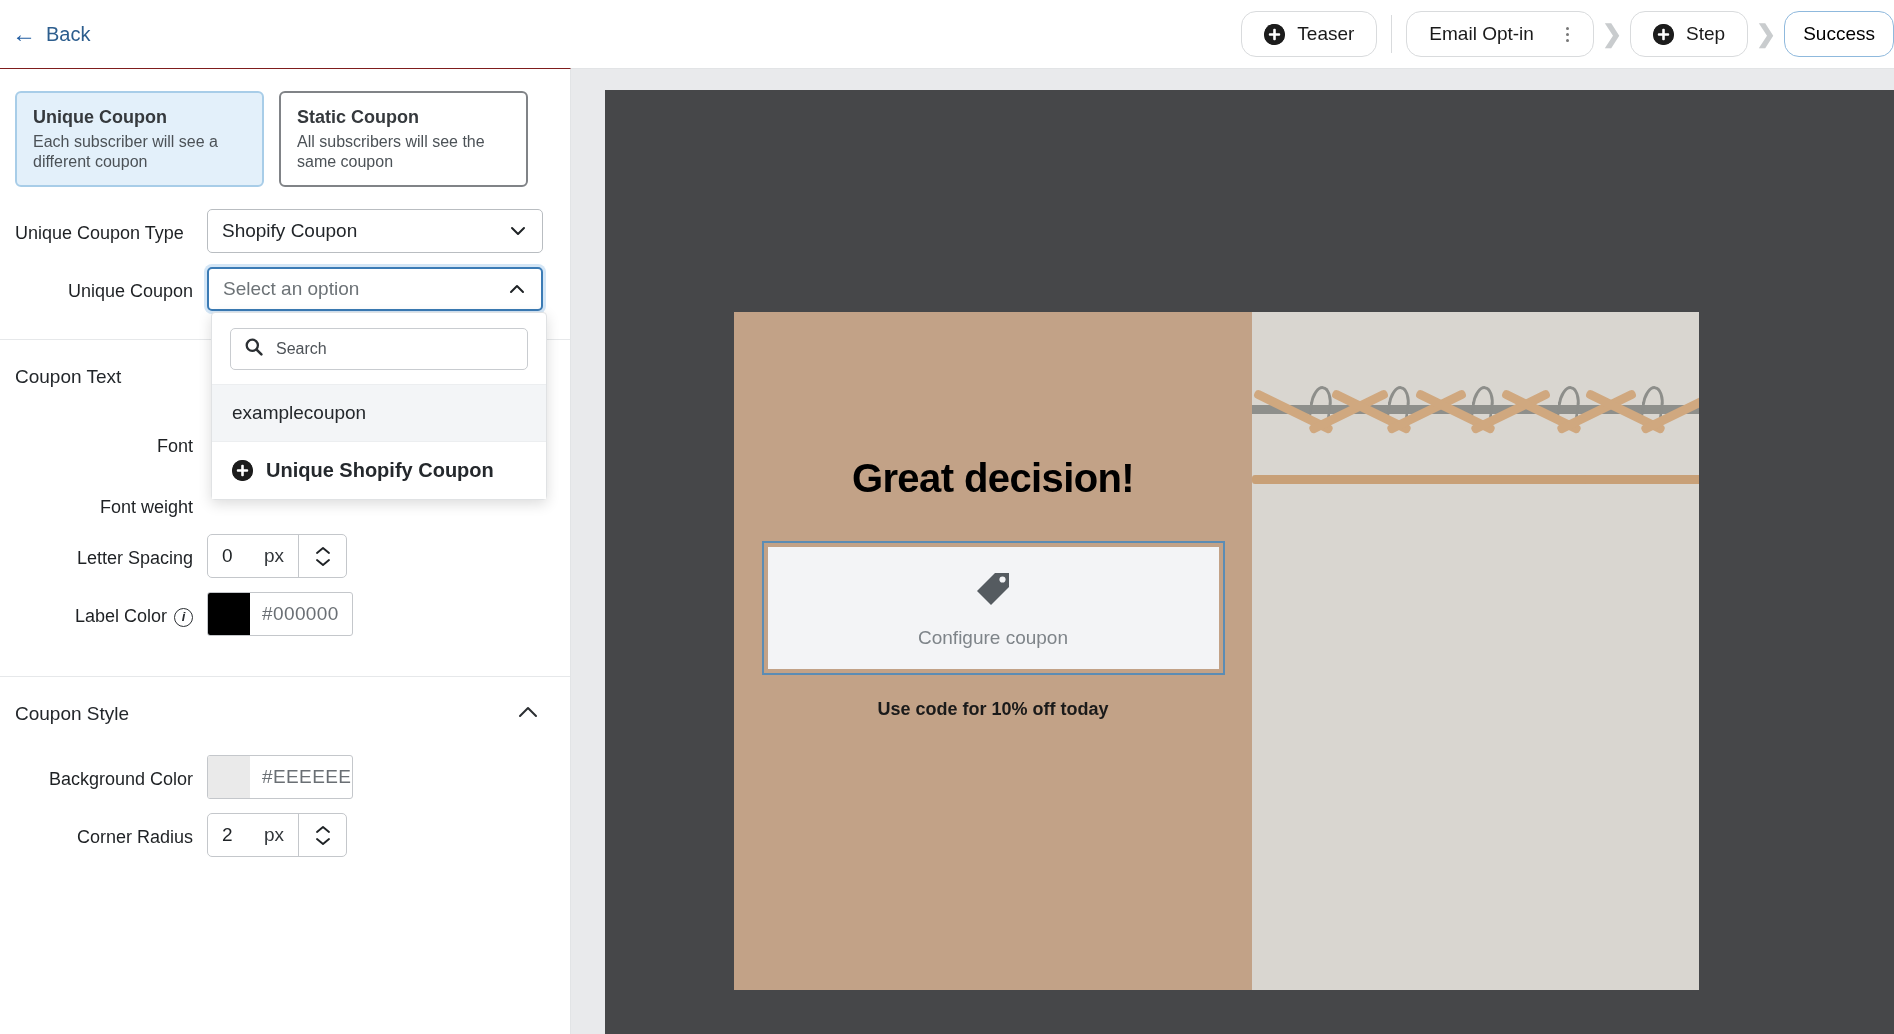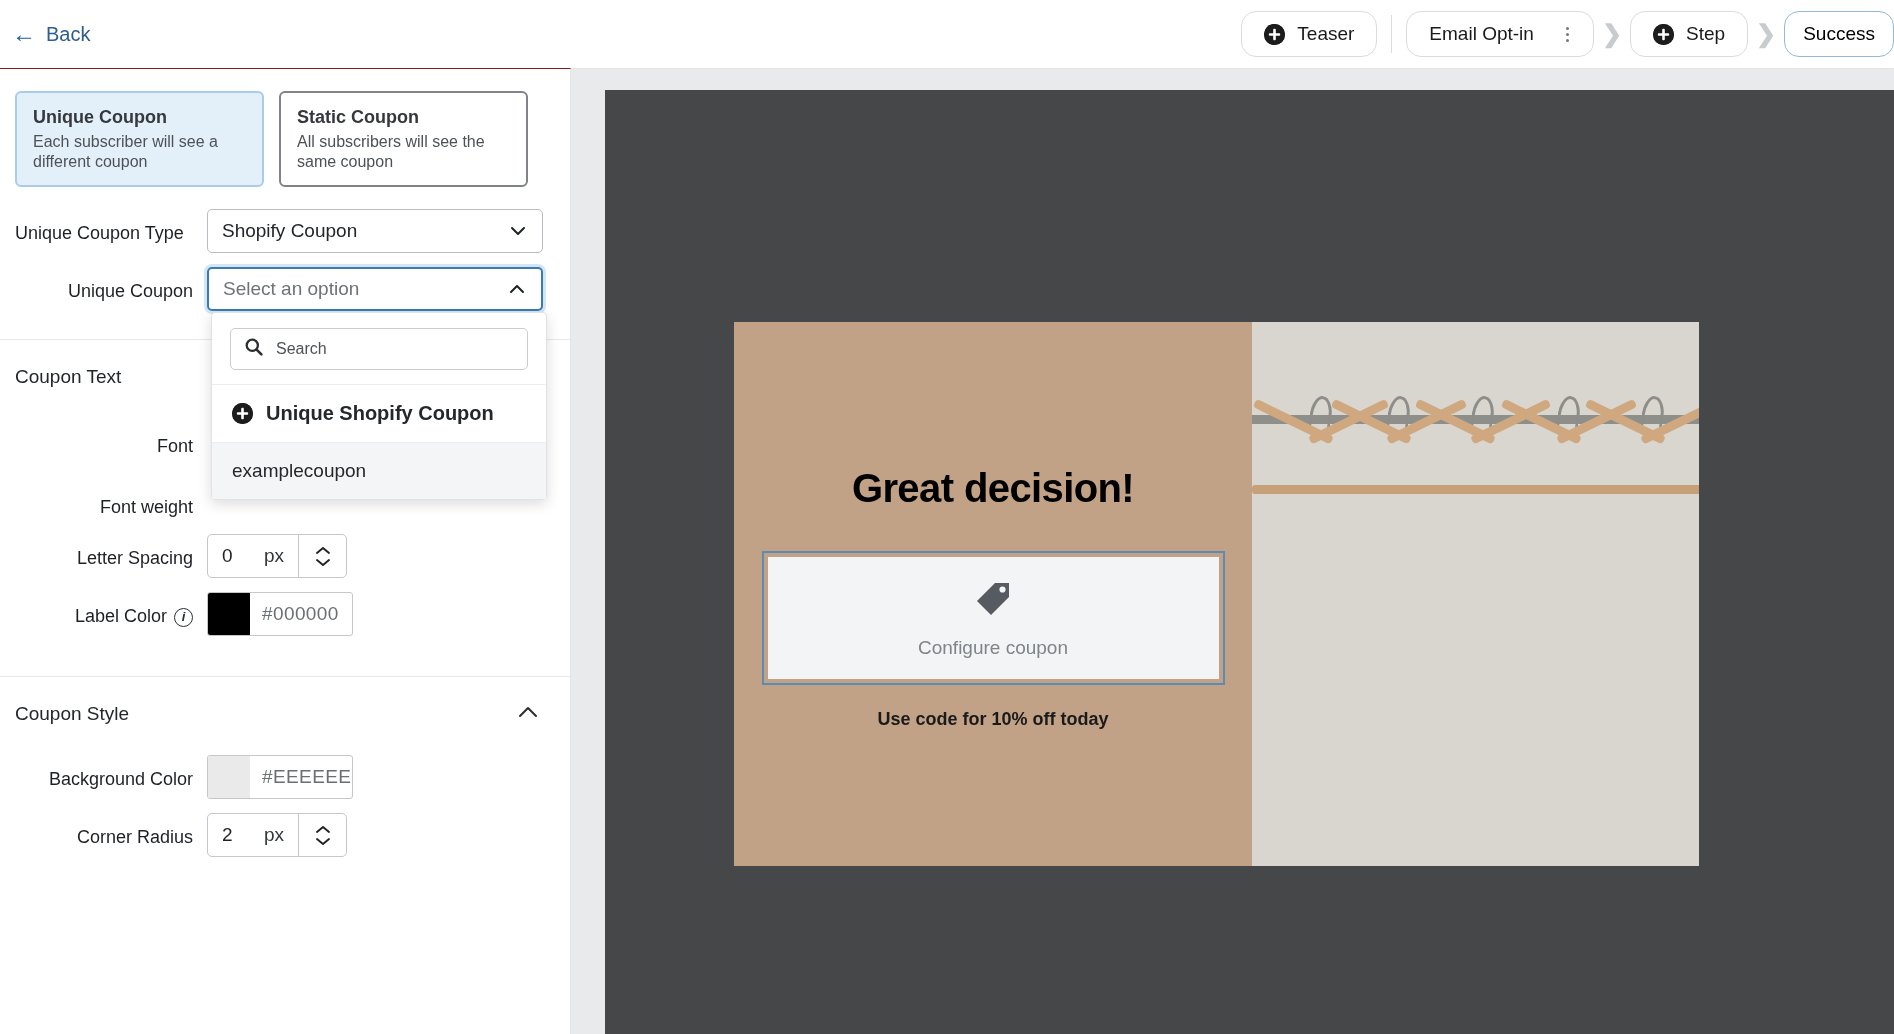--- a/index.html
+++ b/index.html
@@ -198,22 +198,22 @@
   .preview {
     flex: 1; background: #e9eaec;
     border-top: 1px solid #e2e4e6;
     position: relative; overflow: hidden;
   }
   .canvas {
     position: absolute; left: 34px; top: 21px; right: 0; bottom: 0;
     background: #464749;
   }
   .popup {
-    position: absolute; left: 129px; top: 232px;
-    width: 965px; height: 544px;
+    position: absolute; left: 129px; top: 222px;
+    width: 965px; height: 678px;
     display: flex; overflow: hidden; justify-content: center;
   }
   .popup-left {
     width: 518px; background: #c2a287;
     display: flex; flex-direction: column; align-items: center;
     padding-top: 144px;
   }
   .popup-head {
     font-size: 40px; font-weight: 800; color: #000; letter-spacing: -.6px;
     margin-bottom: 40px;
@@ -357,31 +357,31 @@
               <div class="dd-search">
                 <span>
                   <svg width="20" height="20" viewBox="0 0 20 20">
                       <circle cx="8.3" cy="8.3" r="5.6" stroke="#2b2f33" stroke-width="2.3" fill="none"></circle>
                       <path d="M12.6 12.6 L17.4 17.4" stroke="#2b2f33" stroke-width="2.6" stroke-linecap="round"></path>
                     </svg>
                 </span>
                 <input type="text" value="" placeholder="Search" style="">
               </div>
             </div>
+            <div class="dd-option">examplecoupon</div>
             <div class="dd-option action">
               <span class="plus-icon">
                 <svg width="21" height="21" viewBox="0 0 21 21">
                     <circle cx="10.5" cy="10.5" r="10.5" fill="#1c1c1c"></circle>
                     <rect x="9.2" y="4.8" width="2.6" height="11.4" rx="1" fill="#fff"></rect>
                     <rect x="4.8" y="9.2" width="11.4" height="2.6" rx="1" fill="#fff"></rect>
                   </svg>
               </span>
               <span>Unique Shopify Coupon</span>
             </div>
-            <div class="dd-option">examplecoupon</div>
           </div>
         </div>
       </div>
 
       <div class="section-divider" style="margin-top:28px;"></div>
 
       <div class="section-head">
         <h3>Coupon Text</h3>
       </div>
 

